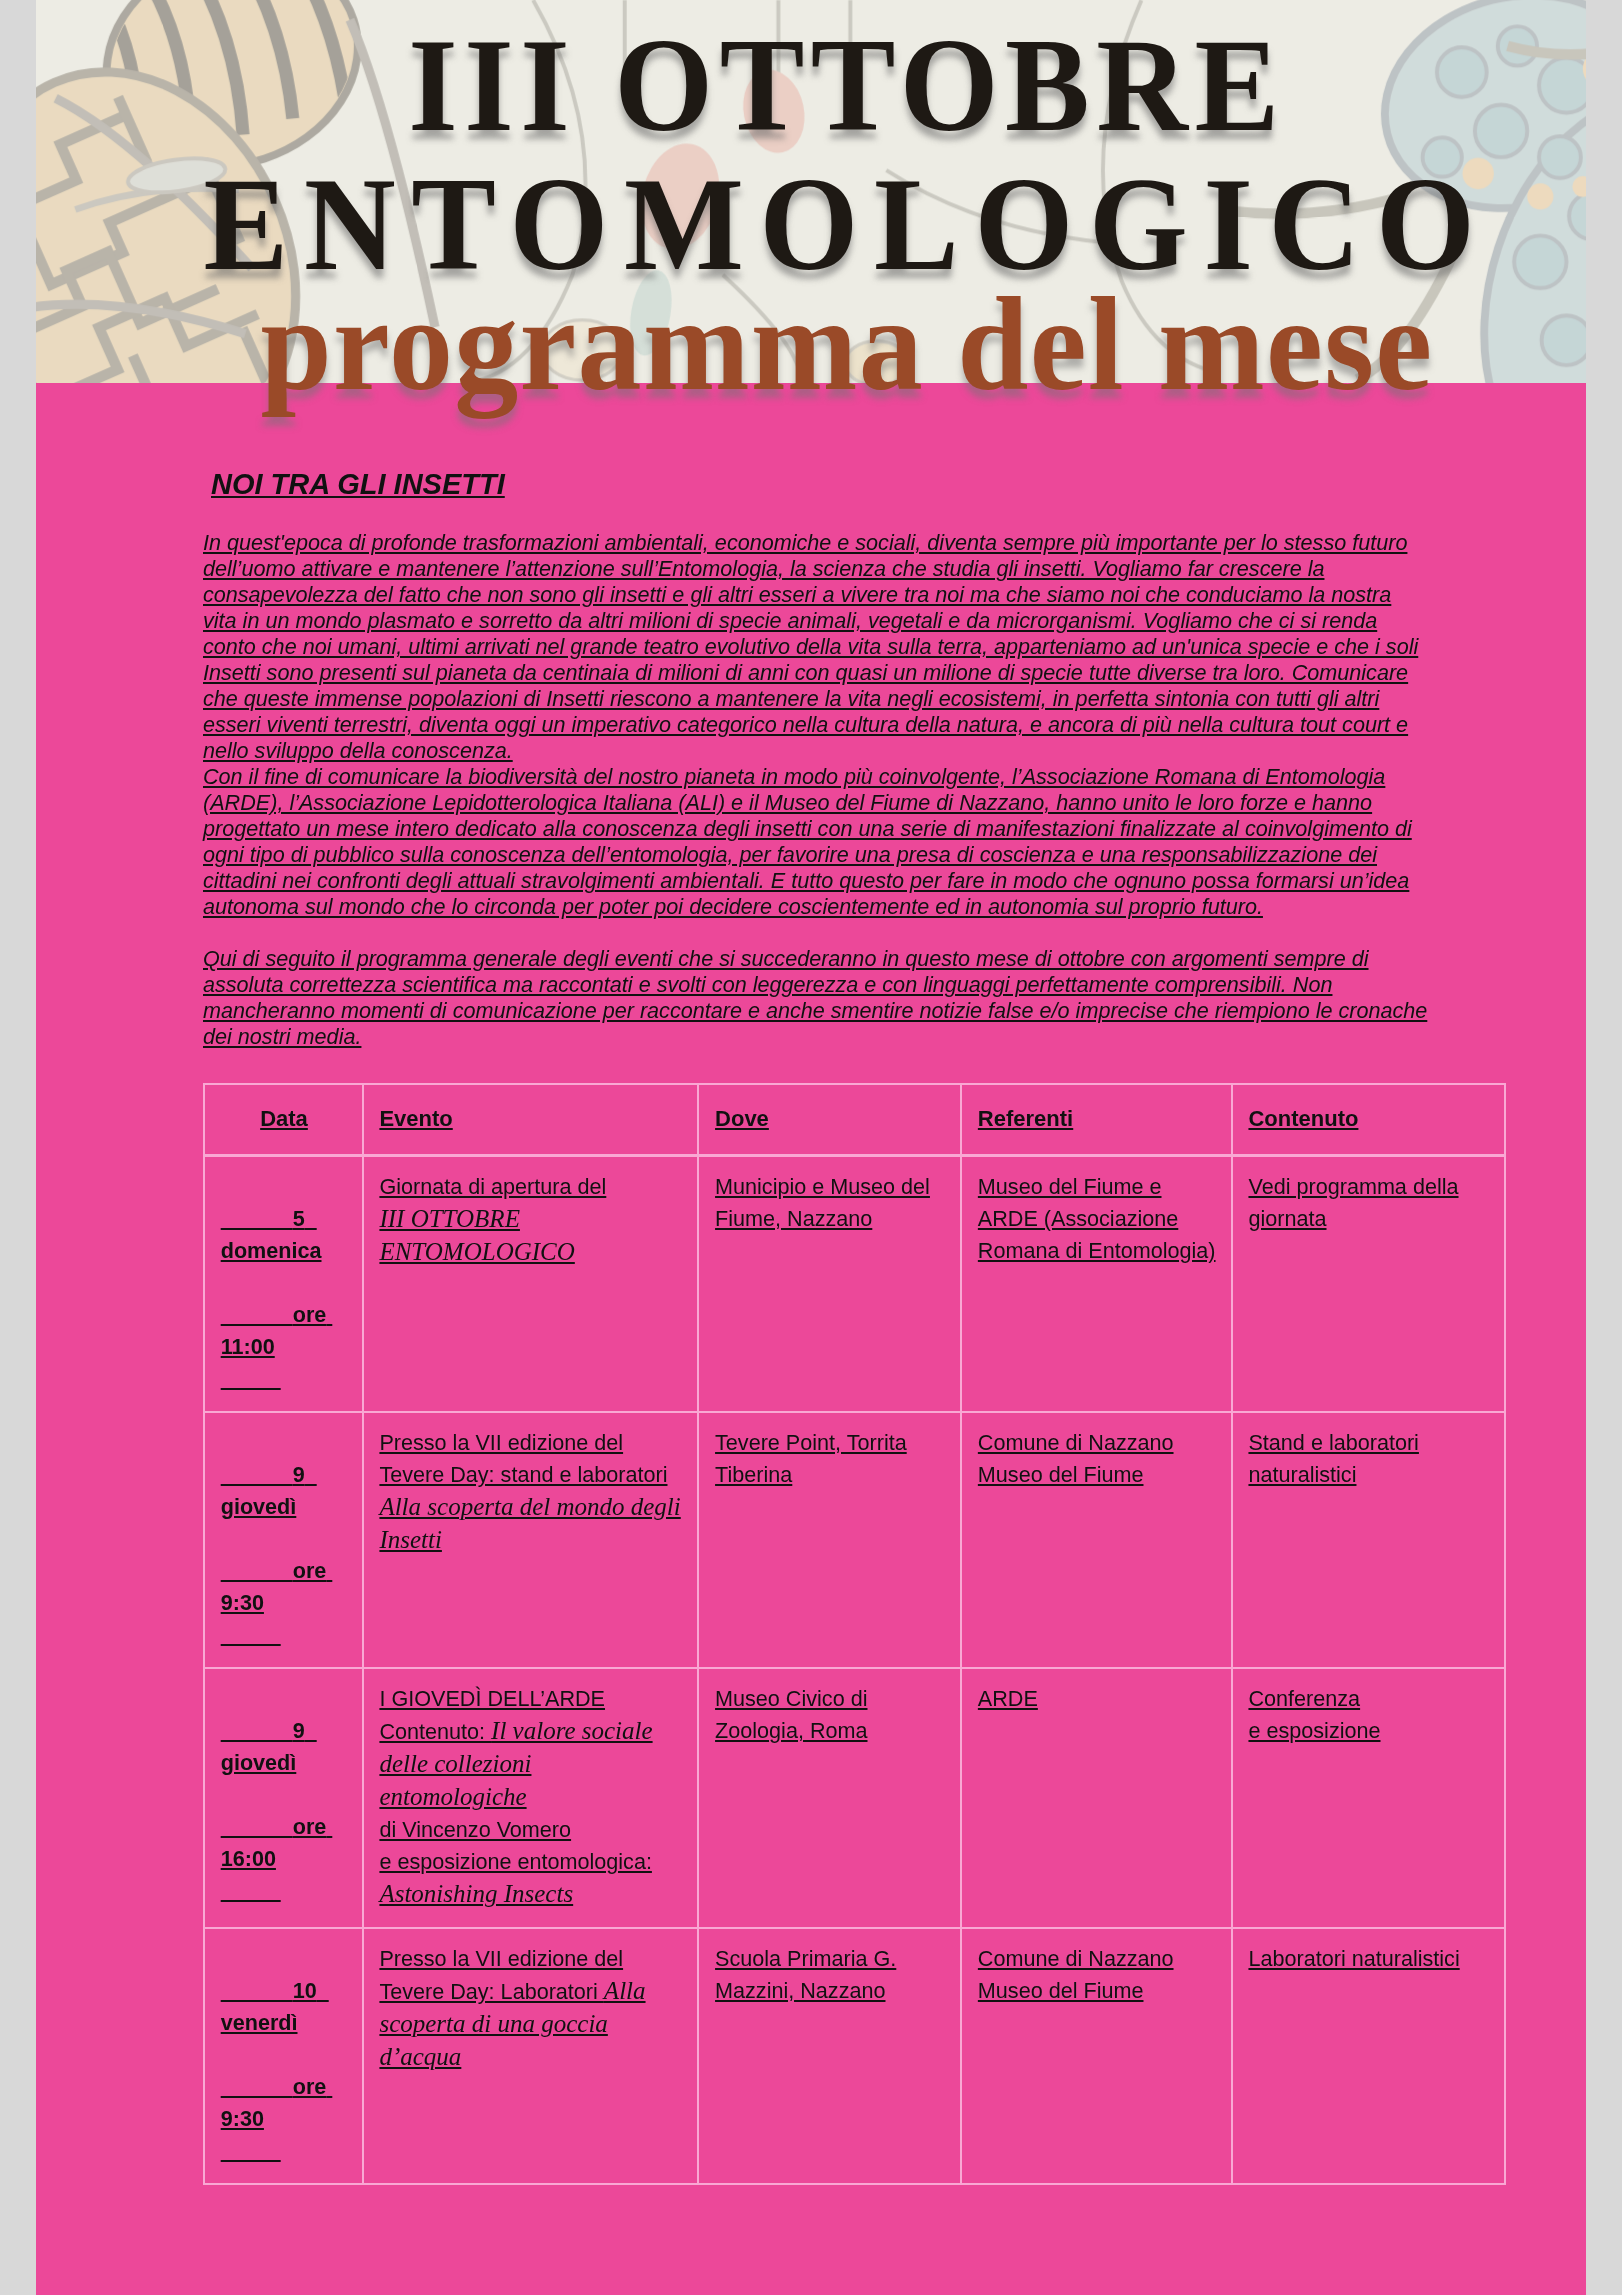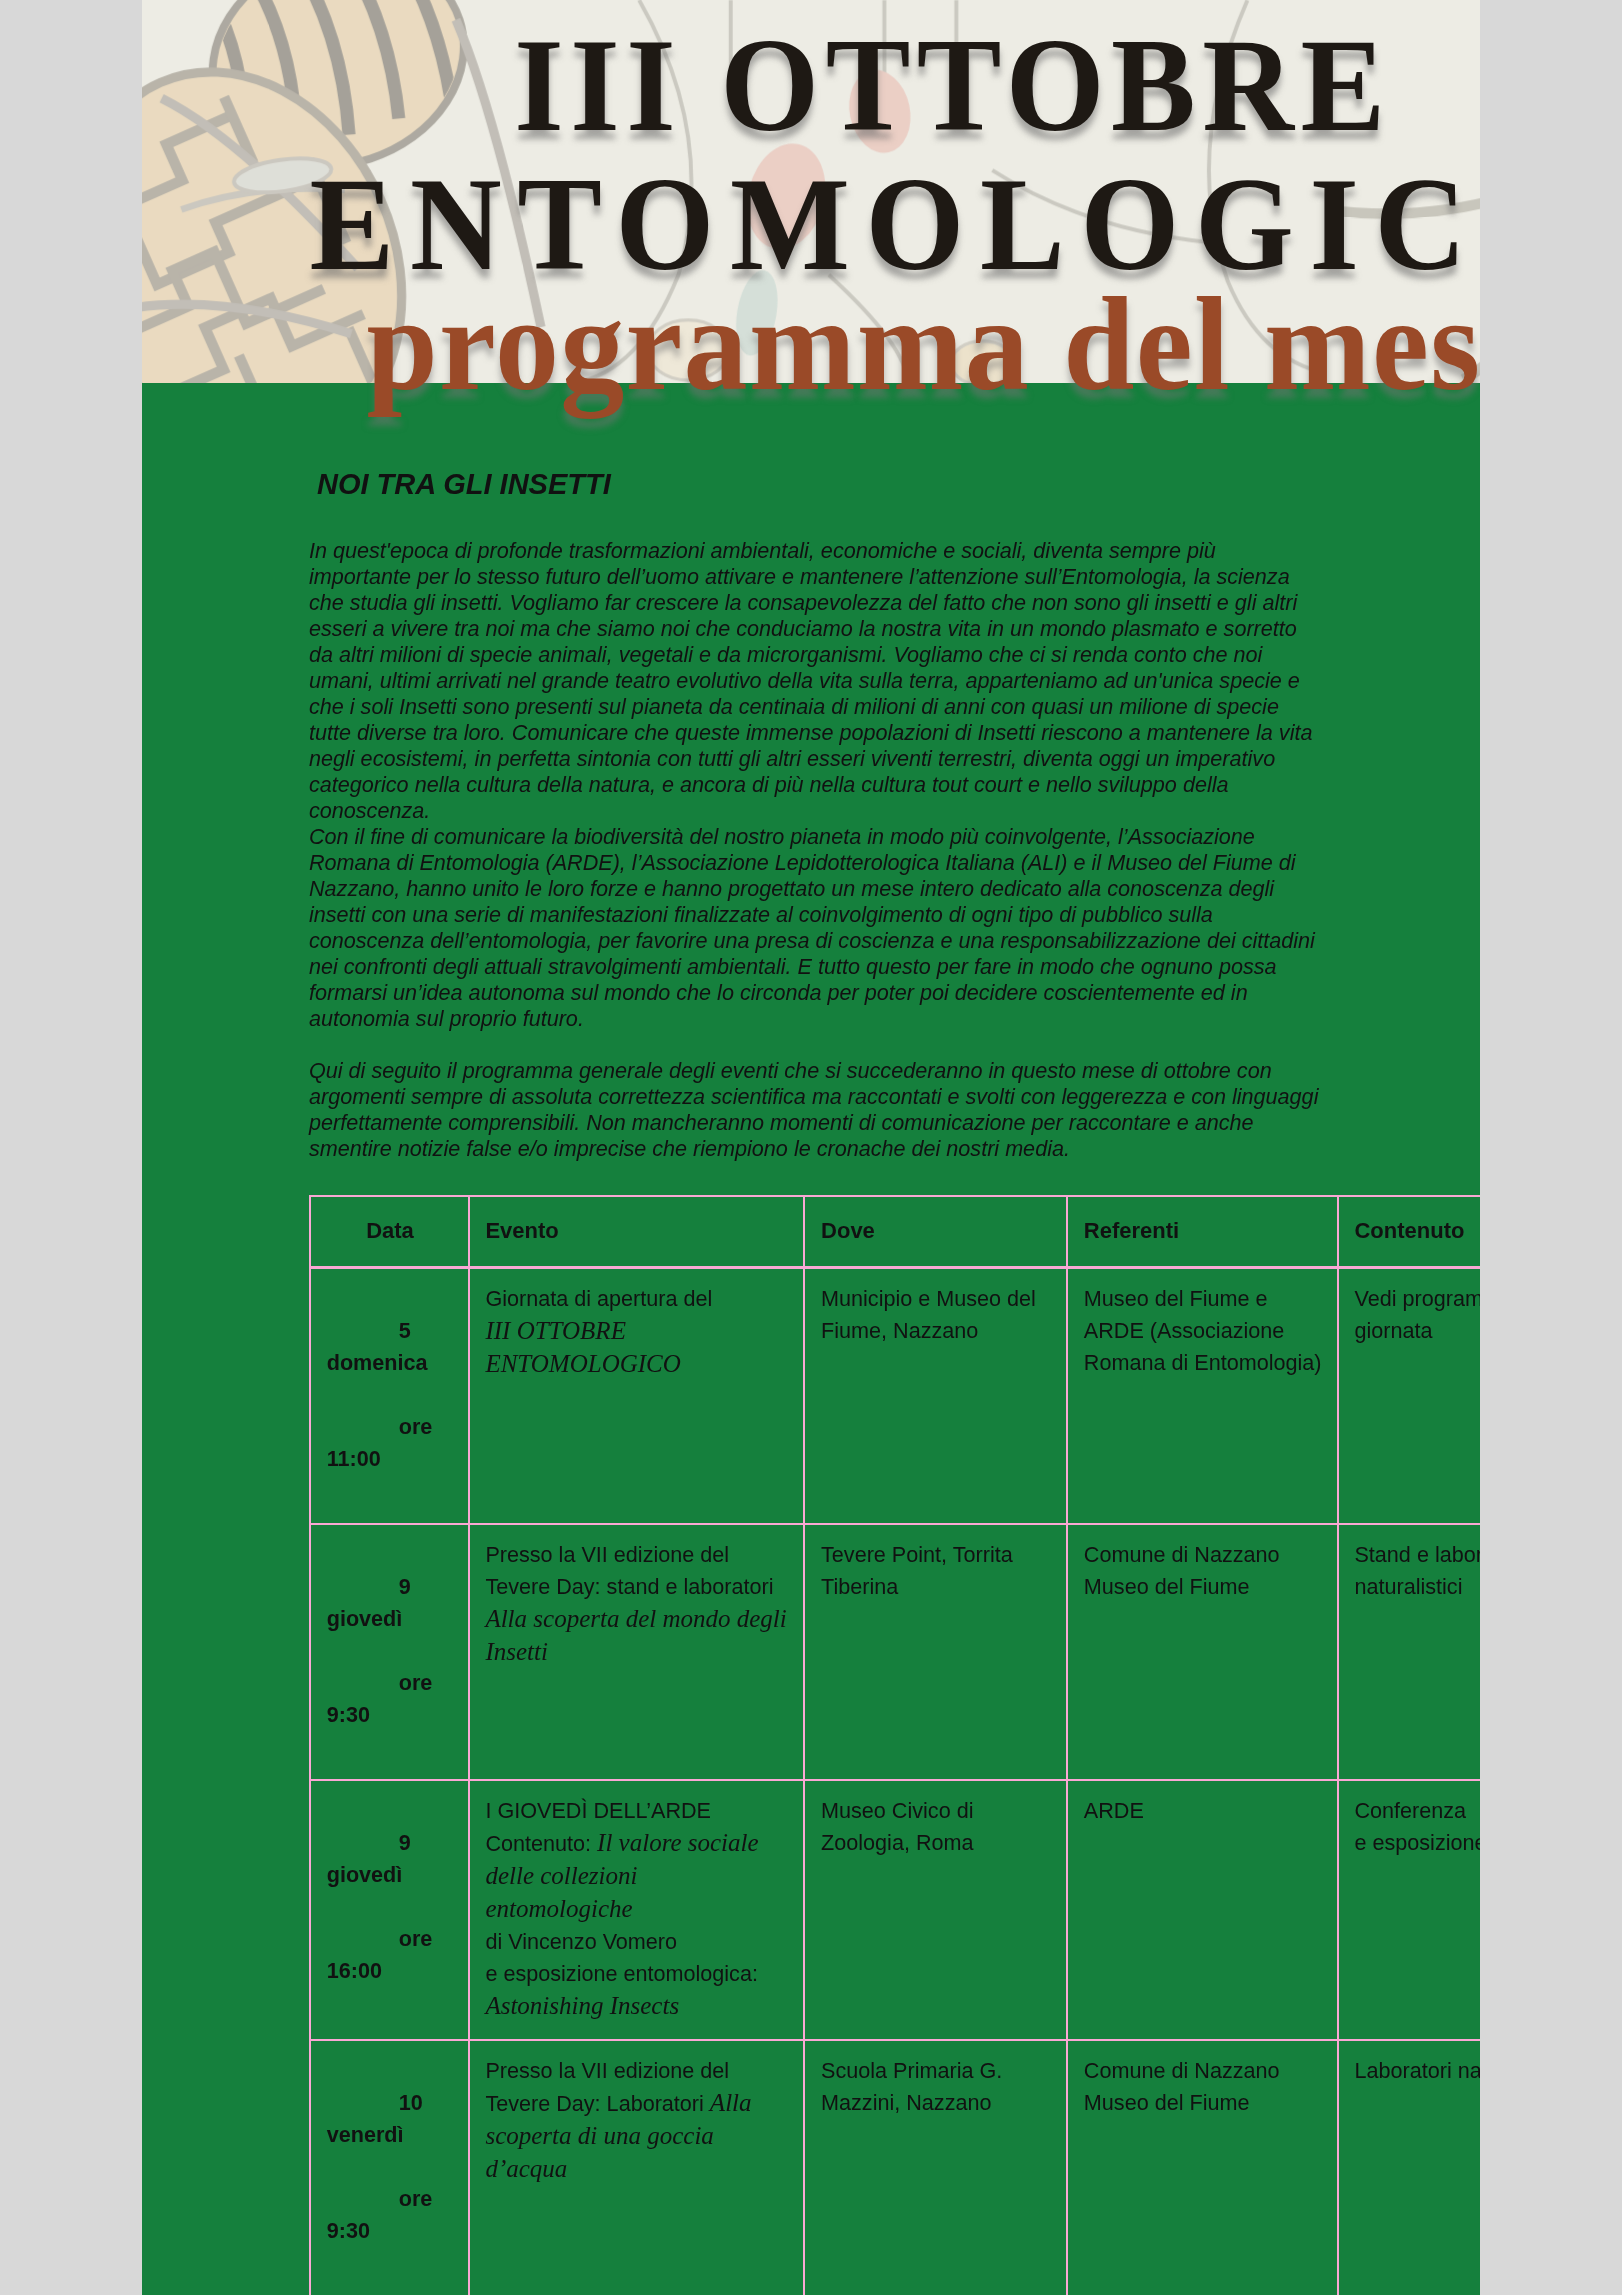--- a/index.html
+++ b/index.html
@@ -1,24 +1,25 @@
 <!DOCTYPE html>
 <html style="font-size:10.5px"><head>
 <meta charset="utf-8">
 <style>
   html,body{margin:0;padding:0;background:#d8d8d8;}
   .page{
     position:relative;
-    width:1338px;
+    width:1550px;
     height:2295px;
     margin:0 auto;
-    background:#15803d;
+    background:#ec4899;
     font-family:"Liberation Sans", sans-serif;
     color:#111;
     overflow:hidden;
+    text-decoration:underline;
   }
   
   .banner{
     position:relative;
     width:1622px;
     height:383px;
     background:#edece4;
   }
   .banner-bg{position:absolute;left:0;top:0;}
   .banner-title{
@@ -65,21 +66,21 @@
     font-size:29px;
     font-weight:bold;
     font-style:italic;
     letter-spacing:0px;
   }
   .para{
     margin:0;
     font-size:21.6px;
     line-height:26px;
   }
-  .para.first{margin-top:37px;}
+  .para.first{margin-top:29px;}
   .para.gap{margin-top:26px;}
   
   .program-table{
     width:1303px;
     margin-top:33px;
     border-collapse:collapse;
     table-layout:fixed;
     font-style:normal;
     font-size:21.6px;
     line-height:32px;

